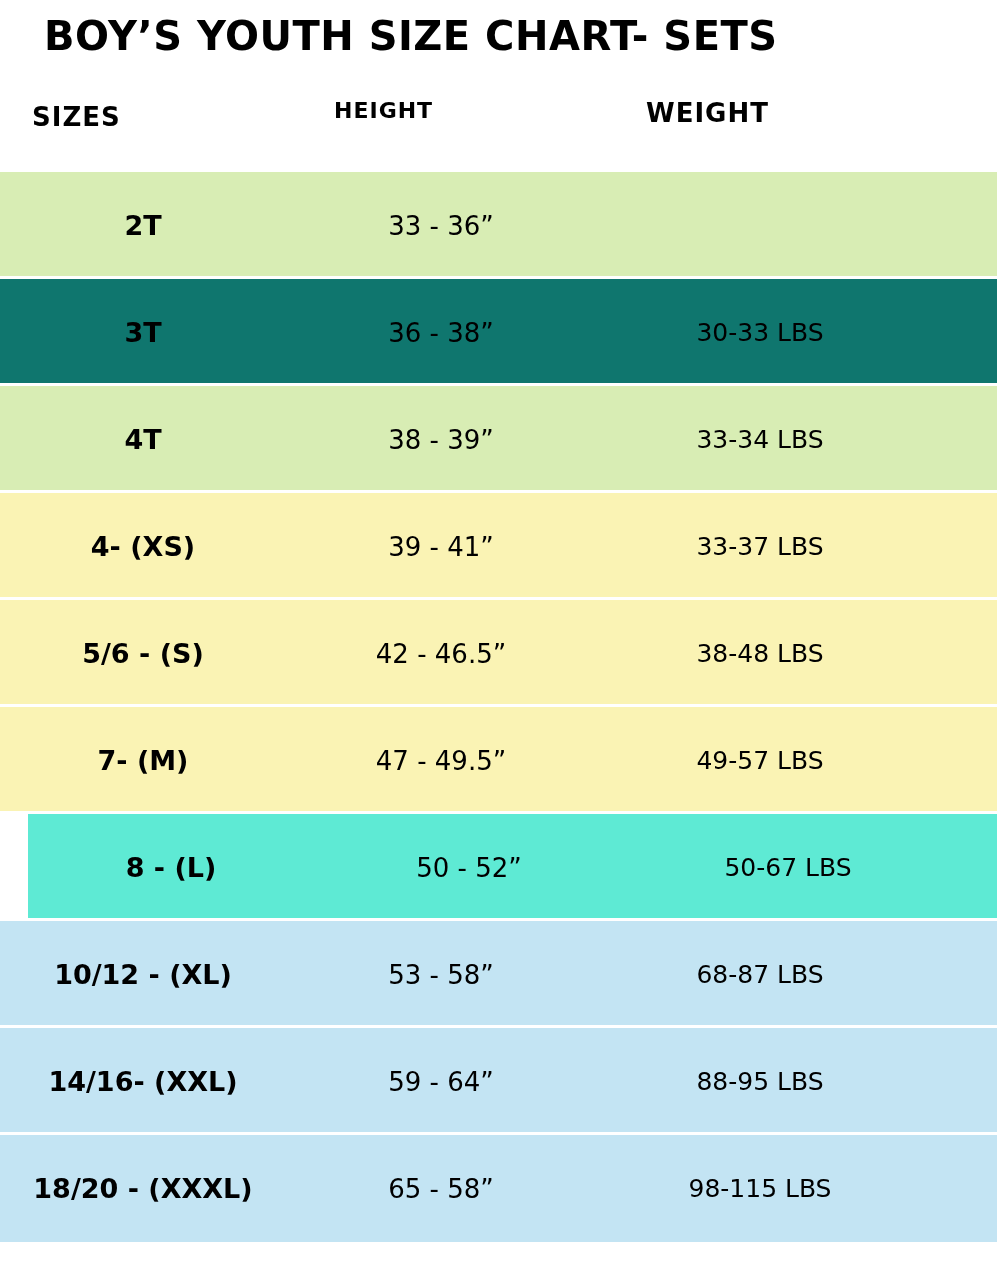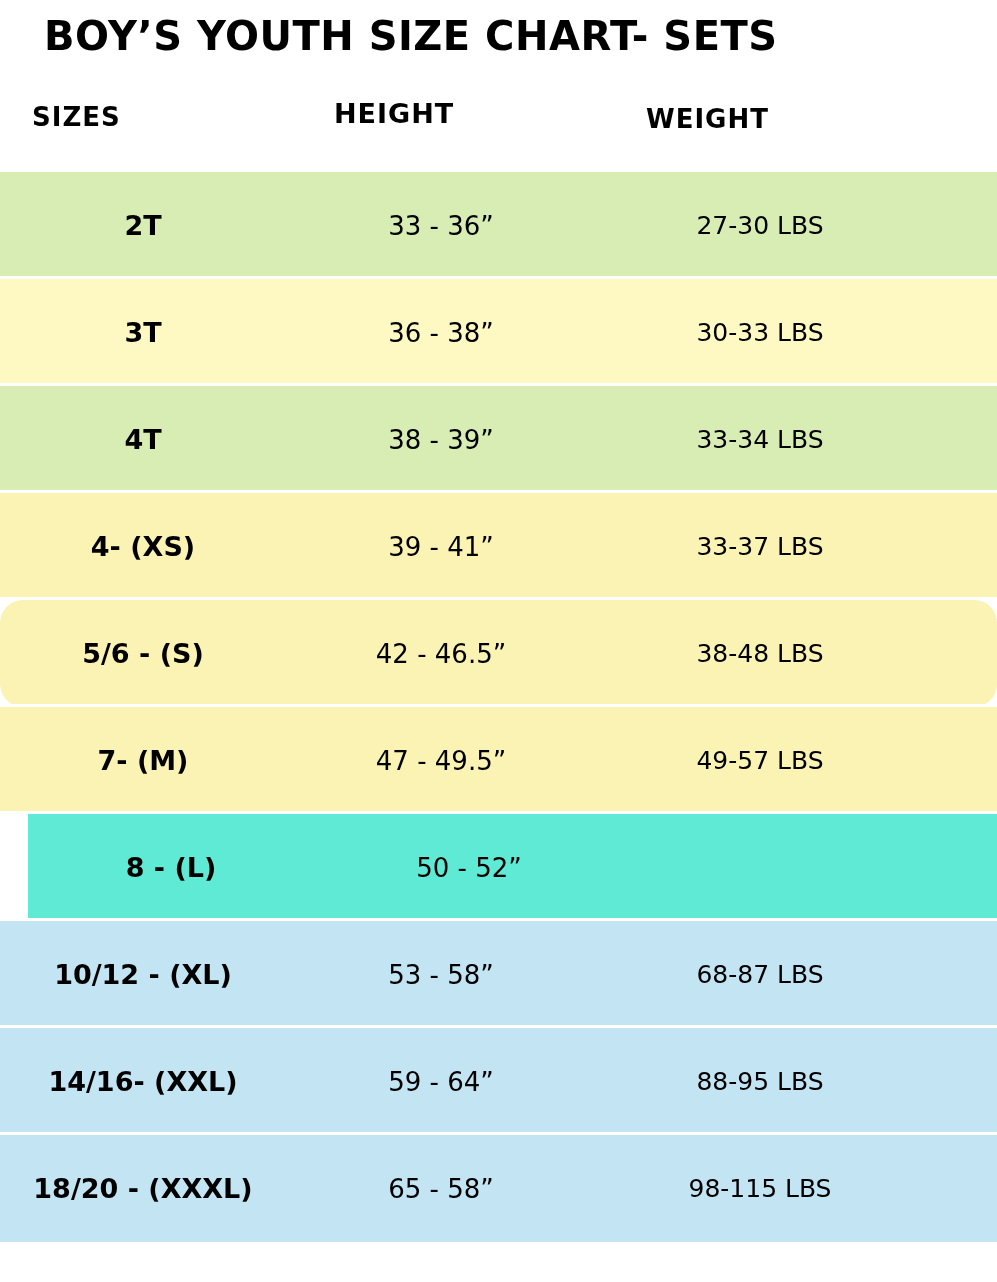--- a/index.html
+++ b/index.html
@@ -42,28 +42,28 @@
     left: 32px;
     top: 4px;
     font-size: 26px;
     font-weight: bold;
     letter-spacing: 1px;
   }
   .header-row .h-height {
     position: absolute;
     left: 334px;
     top: 0;
-    font-size: 27px;
+    font-size: 22px;
     font-weight: bold;
     letter-spacing: 1px;
   }
   .header-row .h-weight {
     position: absolute;
     left: 646px;
-    top: 6px;
+    top: 0;
     font-size: 26px;
     font-weight: bold;
     letter-spacing: 1px;
   }
   .table {
     position: absolute;
     left: 0;
     top: 172px;
     width: 997px;
   }
@@ -132,62 +132,62 @@
     <div class="h-size">SIZES</div>
     <div class="h-height">HEIGHT</div>
     <div class="h-weight">WEIGHT</div>
   </div>
 
   <div class="table">
 
     <div class="row" style="background:#d8edb4;">
       <div class="c-size">2T</div>
       <div class="c-height">33 - 36”</div>
-      <div class="c-weight">27-30 LBS</div>
-      <div class="sep"></div>
-    </div>
-
-    <div class="row" style="background:#fef9c3;">
+      <div class="sep"></div>
+    </div>
+
+    <div class="row" style="background:#0f766e;">
       <div class="c-size">3T</div>
       <div class="c-height">36 - 38”</div>
       <div class="c-weight">30-33 LBS</div>
       <div class="sep"></div>
     </div>
 
     <div class="row" style="background:#d8edb4;">
       <div class="c-size">4T</div>
       <div class="c-height">38 - 39”</div>
       <div class="c-weight">33-34 LBS</div>
       <div class="sep"></div>
     </div>
 
     <div class="row" style="background:#faf3b4;">
       <div class="c-size">4- (XS)</div>
       <div class="c-height">39 - 41”</div>
       <div class="c-weight">33-37 LBS</div>
       <div class="sep"></div>
     </div>
 
-    <div class="row" style="background:#faf3b4;border-radius:23px;">
+    <div class="row" style="background:#faf3b4;">
       <div class="c-size">5/6 - (S)</div>
       <div class="c-height">42 - 46.5”</div>
       <div class="c-weight">38-48 LBS</div>
       <div class="sep"></div>
     </div>
 
     <div class="row" style="background:#faf3b4;">
       <div class="c-size">7- (M)</div>
       <div class="c-height">47 - 49.5”</div>
       <div class="c-weight">49-57 LBS</div>
       <div class="sep"></div>
     </div>
 
     <div class="row" style="background:#5eead4;margin-left:28px;">
       <div class="c-size">8 - (L)</div>
       <div class="c-height">50 - 52”</div>
+      <div class="c-weight">50-67 LBS</div>
       <div class="sep"></div>
     </div>
 
     <div class="row" style="background:#c3e4f3;">
       <div class="c-size">10/12 - (XL)</div>
       <div class="c-height">53 - 58”</div>
       <div class="c-weight">68-87 LBS</div>
       <div class="sep"></div>
     </div>
 

